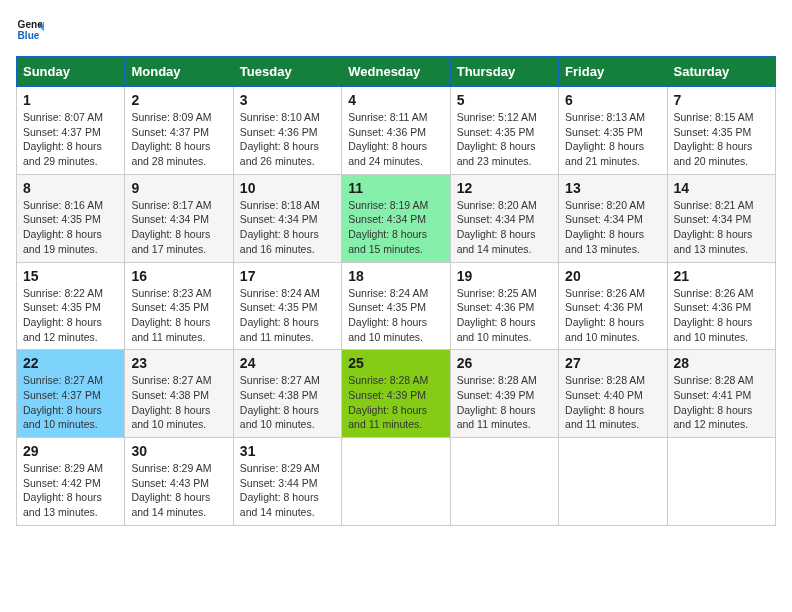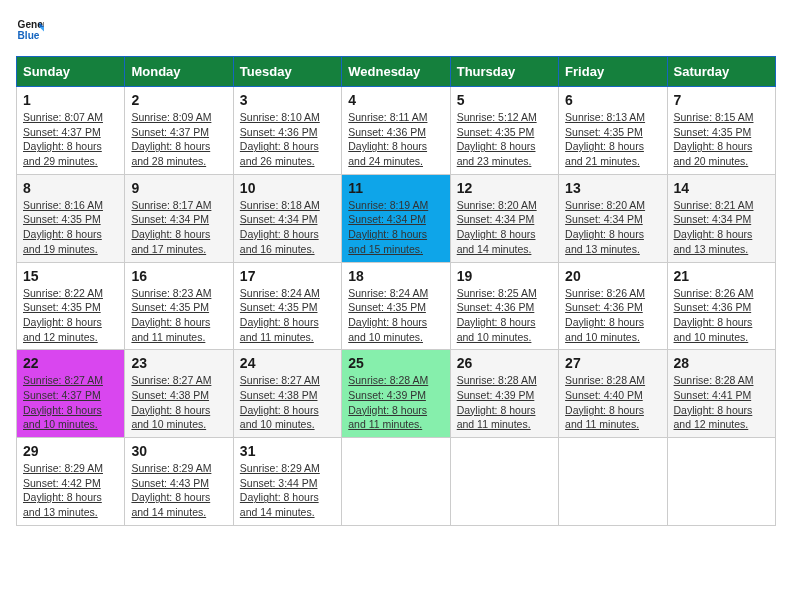--- a/index.html
+++ b/index.html
@@ -66,21 +66,20 @@
       font-size: 14px;
       font-weight: bold;
       color: #1a1a1a;
       display: block;
       margin-bottom: 2px;
     }
     .day-info {
       color: #333;
       font-size: 10.5px;
       line-height: 1.4;
-      text-decoration: underline;
     }
     .empty-cell {
       background: #fff !important;
     }
   </style>
 </head>
 <body>
 
 <div class="header">
   <div class="logo">
@@ -186,21 +185,21 @@
         </div>
       </td>
         <td style="background-color: rgb(245, 245, 245);">
         <span class="day-number">10</span>
         <div class="day-info">
           <span>Sunrise: 8:18 AM</span><br>
           <span>Sunset: 4:34 PM</span><br>
           <span>Daylight: 8 hours and 16 minutes.</span>
         </div>
       </td>
-        <td style="background-color: #0ea5e9; margin-left: 24px;">
+        <td style="background-color: #86efac; margin-left: 24px;">
         <span class="day-number">11</span>
         <div class="day-info">
           <span>Sunrise: 8:19 AM</span><br>
           <span>Sunset: 4:34 PM</span><br>
           <span>Daylight: 8 hours and 15 minutes.</span>
         </div>
       </td>
         <td style="background-color: rgb(245, 245, 245);">
         <span class="day-number">12</span>
         <div class="day-info">
@@ -278,21 +277,21 @@
         <td>
         <span class="day-number">21</span>
         <div class="day-info">
           <span>Sunrise: 8:26 AM</span><br>
           <span>Sunset: 4:36 PM</span><br>
           <span>Daylight: 8 hours and 10 minutes.</span>
         </div>
       </td>
       </tr>
       <tr>
-        <td style="background-color: #d946ef;">
+        <td style="background-color: #7dd3fc;">
         <span class="day-number">22</span>
         <div class="day-info">
           <span>Sunrise: 8:27 AM</span><br>
           <span>Sunset: 4:37 PM</span><br>
           <span>Daylight: 8 hours and 10 minutes.</span>
         </div>
       </td>
         <td style="background-color: rgb(245, 245, 245);">
         <span class="day-number">23</span>
         <div class="day-info">
@@ -302,21 +301,21 @@
         </div>
       </td>
         <td style="background-color: rgb(245, 245, 245);">
         <span class="day-number">24</span>
         <div class="day-info">
           <span>Sunrise: 8:27 AM</span><br>
           <span>Sunset: 4:38 PM</span><br>
           <span>Daylight: 8 hours and 10 minutes.</span>
         </div>
       </td>
-        <td style="background-color: #86efac; margin-left: 48px;">
+        <td style="background-color: #84cc16; margin-left: 48px;">
         <span class="day-number">25</span>
         <div class="day-info">
           <span>Sunrise: 8:28 AM</span><br>
           <span>Sunset: 4:39 PM</span><br>
           <span>Daylight: 8 hours and 11 minutes.</span>
         </div>
       </td>
         <td style="background-color: rgb(245, 245, 245); margin-top: 36px;">
         <span class="day-number">26</span>
         <div class="day-info">

